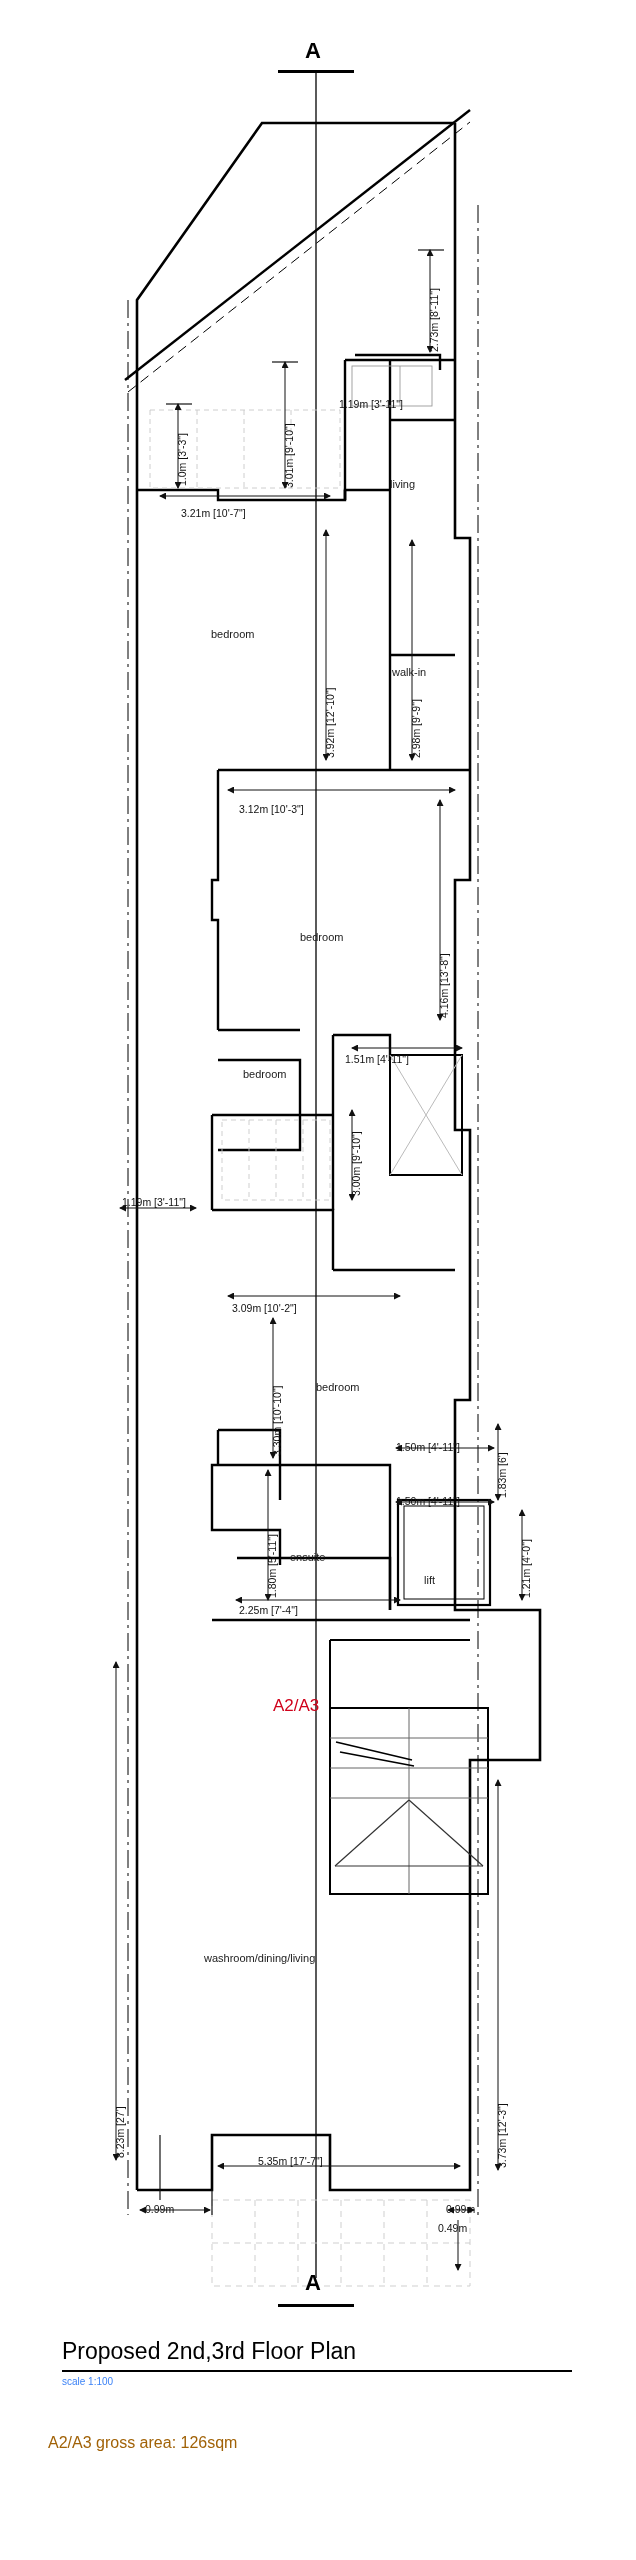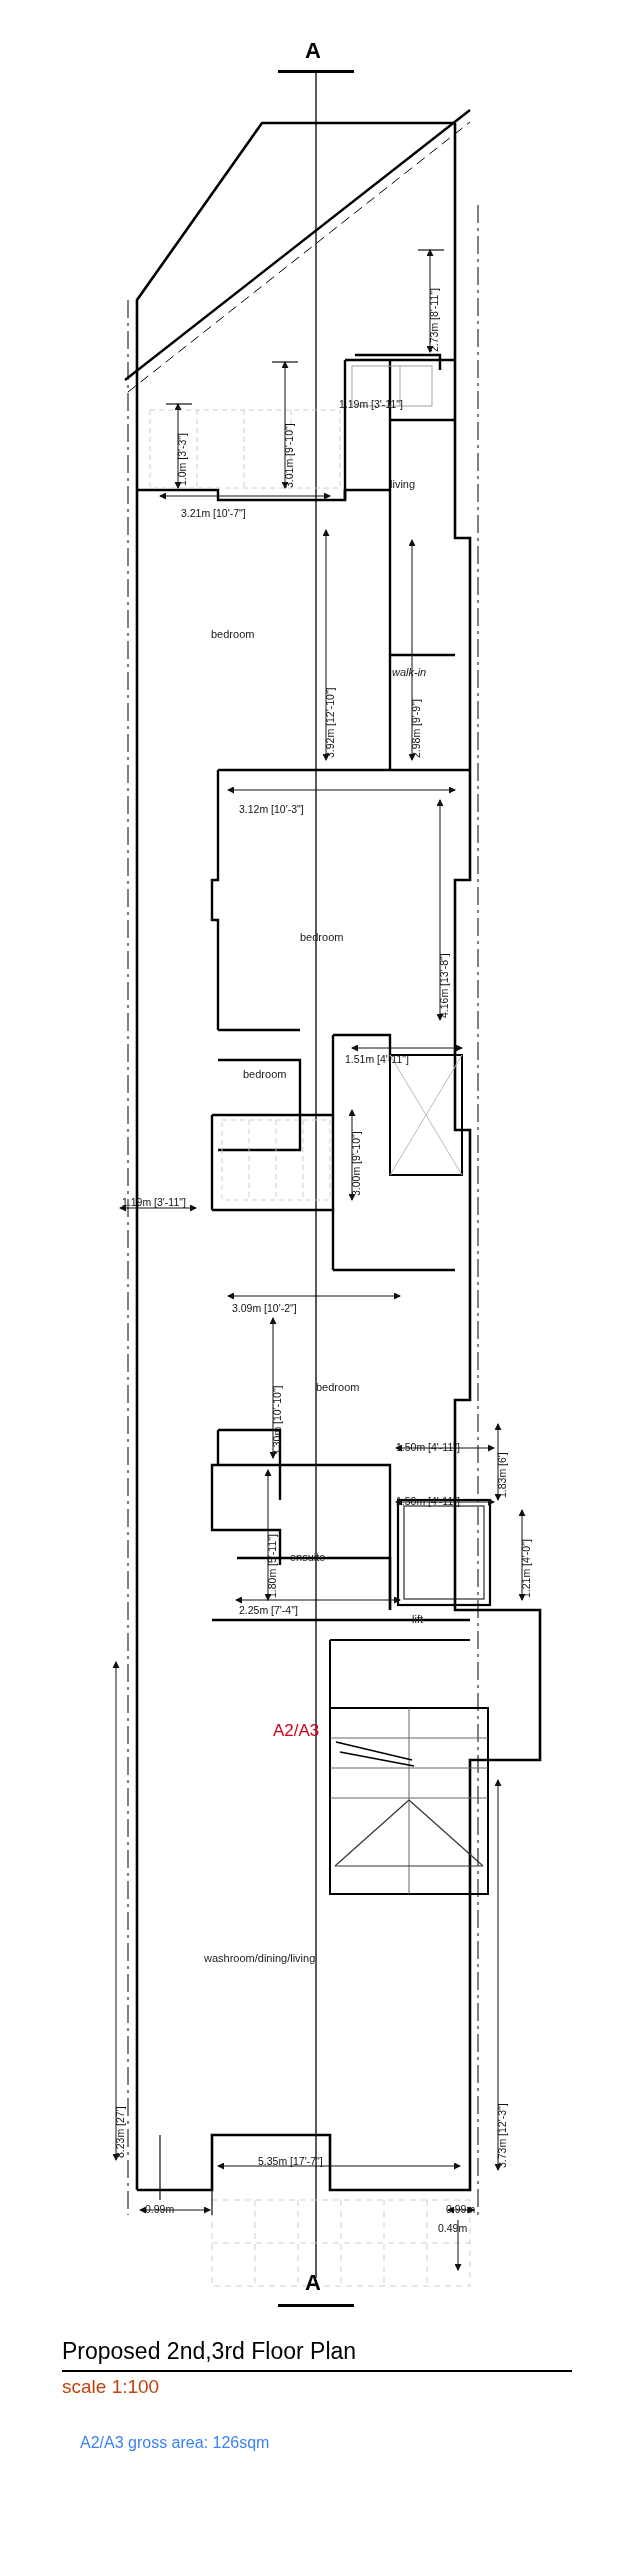--- a/index.html
+++ b/index.html
@@ -22,37 +22,37 @@
     left:62px; top:8px;
     font-size:23px;
     color:#000;
     letter-spacing:0px;
     white-space:nowrap;
   }
   .ttl-rule {
     position:absolute; left:62px; top:40px; width:510px; height:2px; background:#000;
   }
   .scale {
-    position:absolute; left:62px; top:46px; font-size:19px; color:#c2410c; white-space:nowrap;
+    position:absolute; left:62px; top:46px; font-size:10px; color:#3b82f6; white-space:nowrap;
   }
   .gross {
-    position:absolute; left:80px; top:104px; font-size:16px; color:#3b82f6; white-space:nowrap;
+    position:absolute; left:48px; top:104px; font-size:16px; color:#a16207; white-space:nowrap;
   }
   .lbl {
     position:absolute;
     font-size:11px;
     color:#1a1a1a;
     white-space:nowrap;
     font-family:"Liberation Sans", sans-serif;
   }
   .dim    { font-size:10.5px; color:#111; white-space:nowrap; position:absolute; }
   .dim.v  { transform-origin:0 0; transform:rotate(-90deg); }
   .secmark { position:absolute; font-size:22px; font-weight:bold; color:#000; }
   .secrule { position:absolute; background:#000; height:3px; }
-  .a23 { position:absolute; font-size:17px; color:#d0021b; white-space:nowrap;margin-top:25px; }
+  .a23 { position:absolute; font-size:17px; color:#d0021b; white-space:nowrap; }
 </style>
 </head>
 <body>
 
 <div id="plan">
 
   <svg width="636" height="2330" viewBox="0 0 636 2330" style="position:absolute;left:0;top:0;">
 
     <defs>
       <pattern id="hatchDash" width="10" height="10" patternUnits="userSpaceOnUse">
@@ -233,26 +233,26 @@
   </svg>
 
   <div class="secmark" style="left:305px; top:38px;">A</div>
   <div class="secrule" style="left:278px; top:70px; width:76px;"></div>
 
   <div class="secmark" style="left:305px; top:2270px;">A</div>
   <div class="secrule" style="left:278px; top:2304px; width:76px;"></div>
 
   <div class="lbl" style="left:211px; top:628px;">bedroom</div>
   <div class="lbl" style="left:390px; top:478px;">living</div>
-  <div class="lbl" style="left:392px; top:666px;font-style:italic;">walk-in</div>
+  <div class="lbl" style="left:392px; top:666px;">walk-in</div>
   <div class="lbl" style="left:300px; top:931px;">bedroom</div>
   <div class="lbl" style="left:243px; top:1068px;">bedroom</div>
   <div class="lbl" style="left:316px; top:1381px;">bedroom</div>
   <div class="lbl" style="left:290px; top:1551px;">ensuite</div>
-  <div class="lbl" style="left:412px; top:1574px;margin-top:39px;">lift</div>
+  <div class="lbl" style="left:424px; top:1574px;">lift</div>
   <div class="lbl" style="left:204px; top:1952px;">washroom/dining/living</div>
 
   <div class="a23" style="left:273px; top:1696px;">A2/A3</div>
 
   <div class="dim v" style="left:176px; top:486px;">1.0m [3'-3"]</div>
   <div class="dim v" style="left:283px; top:488px;">3.01m [9'-10"]</div>
   <div class="dim" style="left:181px; top:507px;">3.21m [10'-7"]</div>
   <div class="dim" style="left:339px; top:398px;">1.19m [3'-11"]</div>
   <div class="dim v" style="left:428px; top:352px;">2.73m [8'-11"]</div>
   <div class="dim v" style="left:324px; top:758px;">3.92m [12'-10"]</div>

